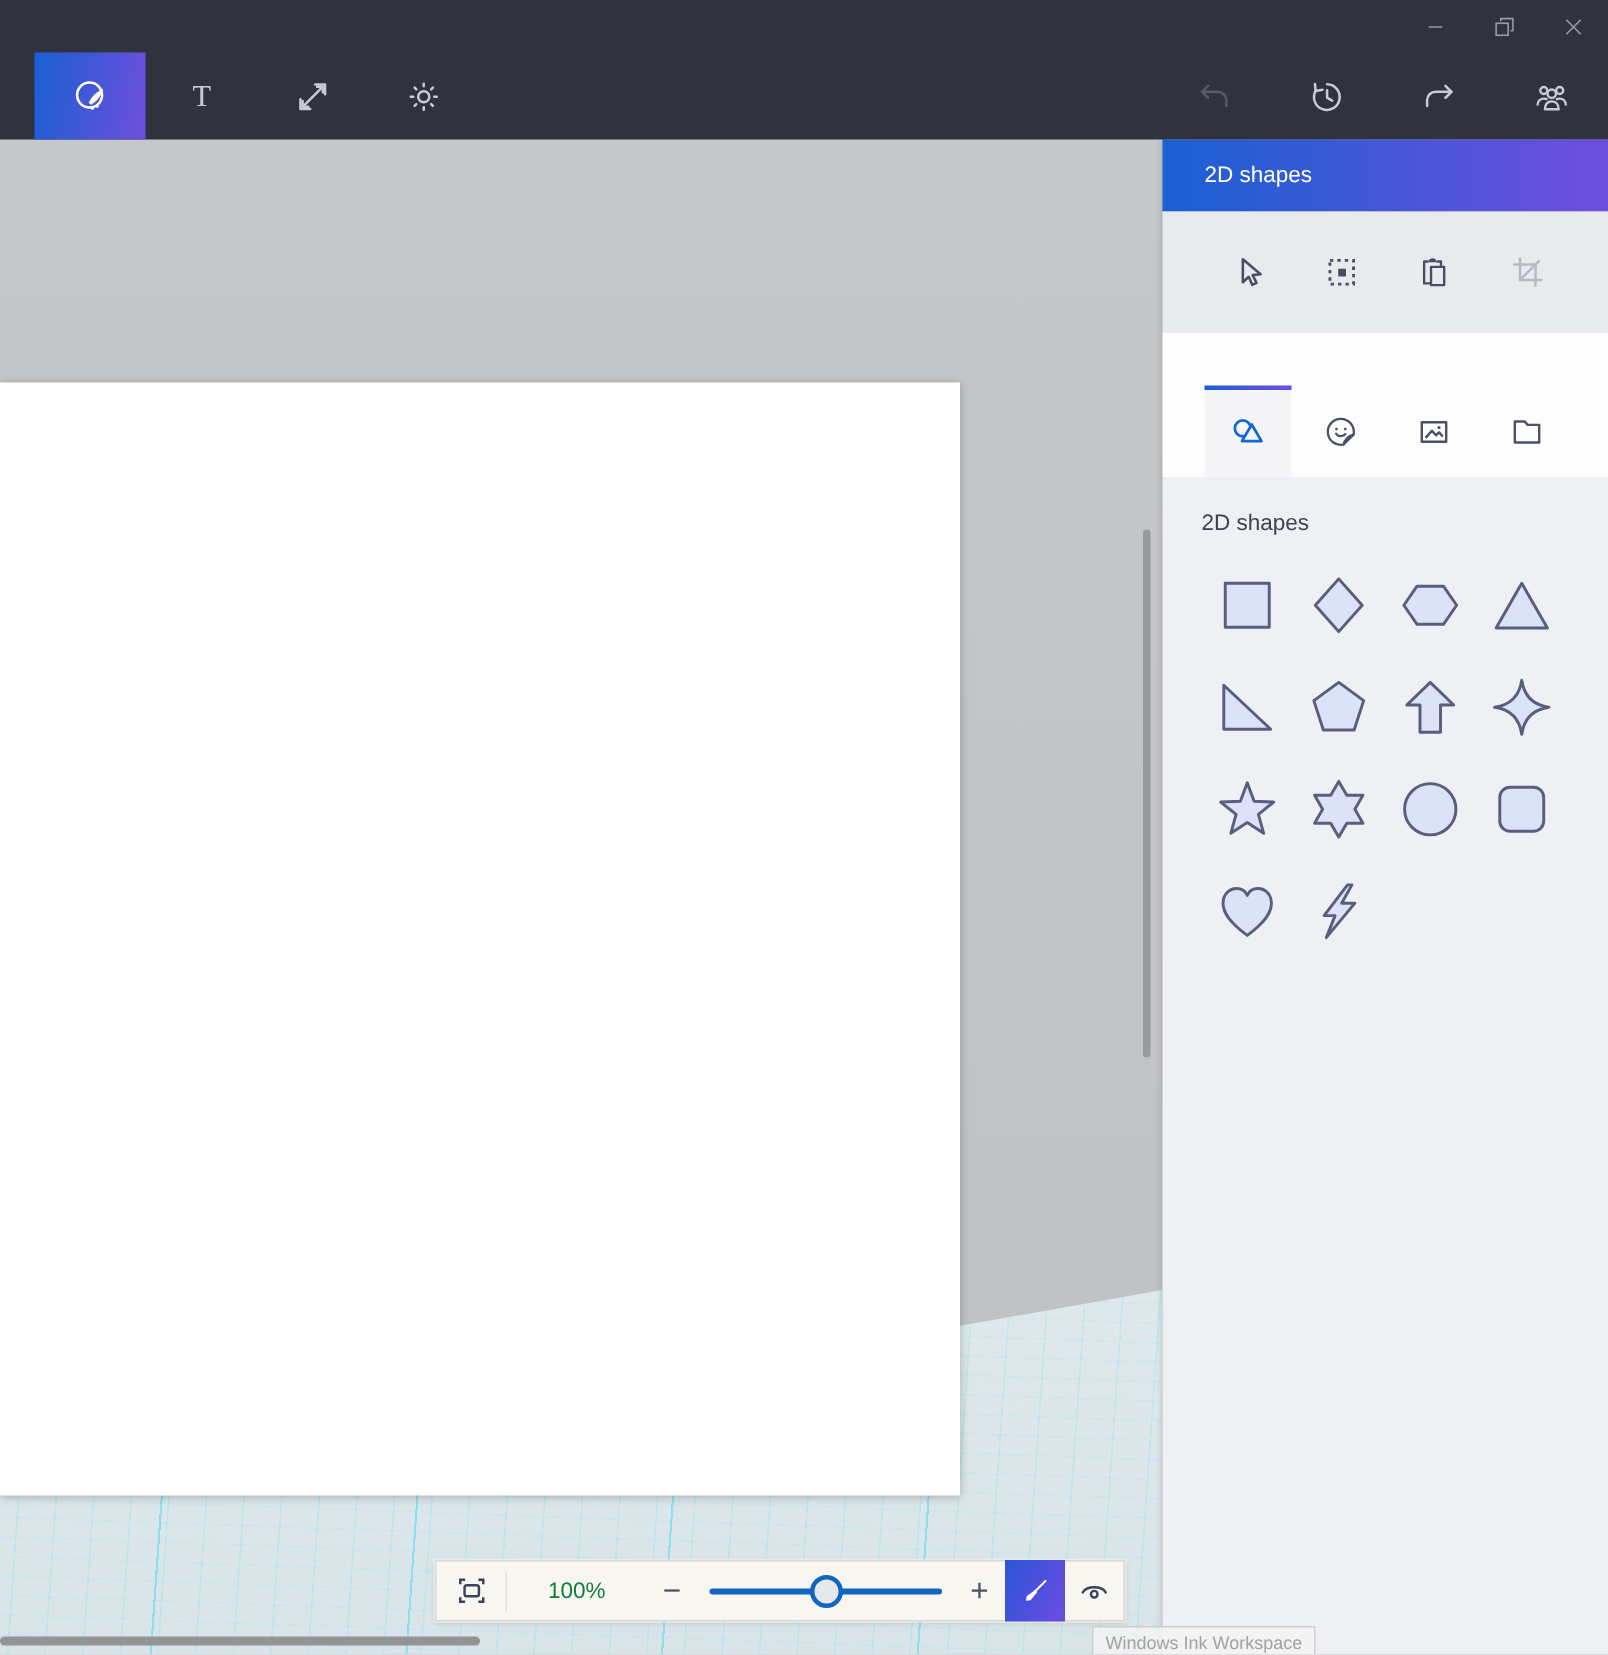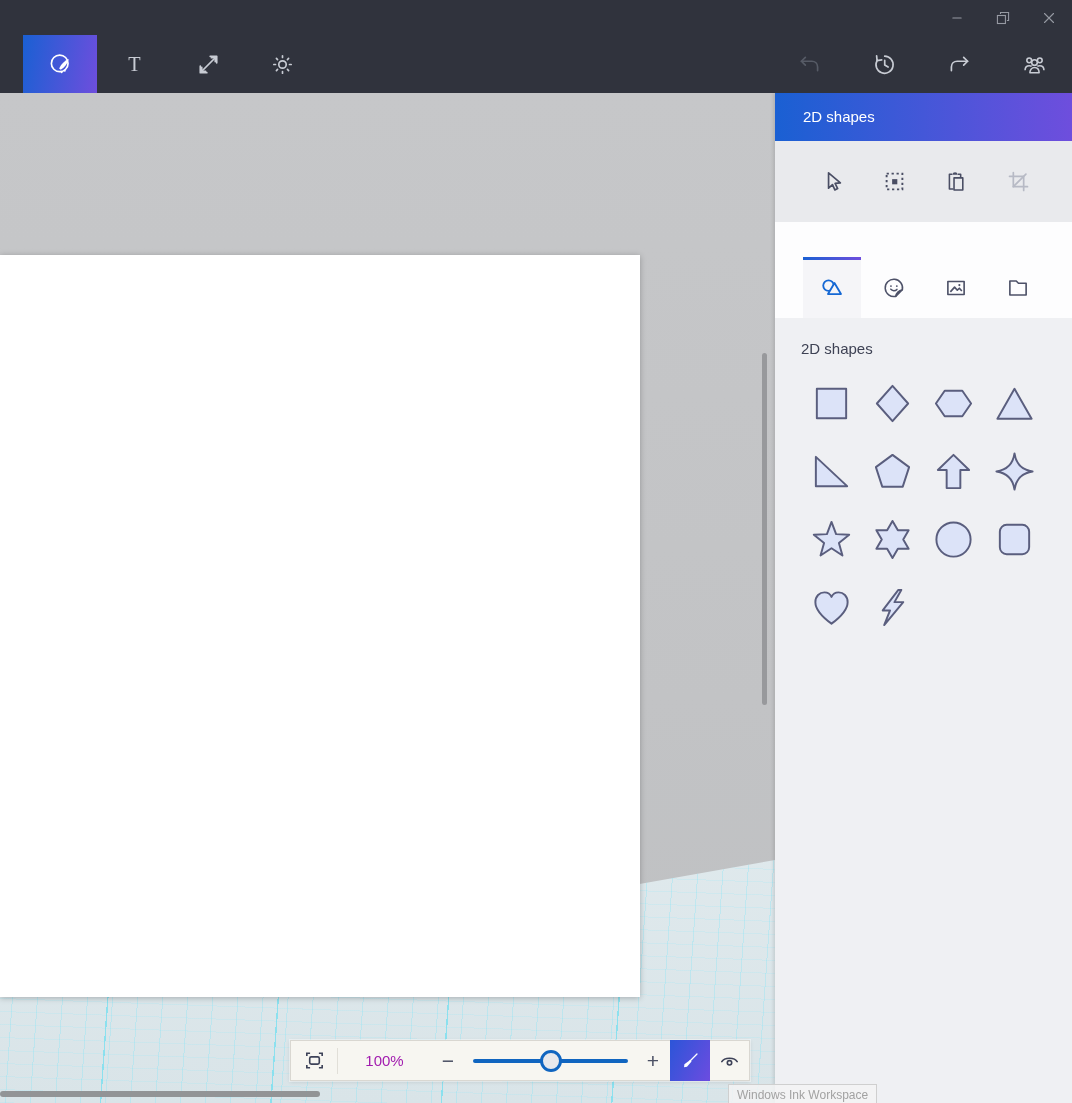--- a/index.html
+++ b/index.html
@@ -37,21 +37,21 @@
     box-shadow:0 1px 6px rgba(0,0,0,.25)}
   .scrollbar-v{position:absolute;left:762px;top:260px;width:5px;height:352px;background:#98999c;border-radius:3px;z-index:2}
   .scrollbar-h{position:absolute;left:0;top:998px;width:320px;height:6px;background:#929496;border-radius:3px;z-index:2}
 
   
   .zoombar{position:absolute;left:290px;top:947px;width:460px;height:41px;z-index:3;
     background:#f7f6f1;border:1px solid #d9d7d1;display:flex;align-items:center;
     box-shadow:0 0 0 1px rgba(255,255,255,.45),0 1px 4px rgba(0,0,0,.12)}
   .zb-btn{width:46px;height:100%;display:flex;align-items:center;justify-content:center;color:#3d4258}
   .zb-sep{width:1px;height:26px;background:#e1dfd8}
-  .zb-value{width:93px;text-align:center;font-size:15px;color:#a21caf}
+  .zb-value{width:93px;text-align:center;font-size:15px;color:#15803d}
   .zb-minus,.zb-plus{width:34px;height:100%;font-size:21px;color:#4b5064;display:flex;align-items:center;justify-content:center}
   .zb-slider{position:relative;flex:1;height:100%;margin:0 4px}
   .zb-track{position:absolute;left:4px;right:4px;top:50%;margin-top:-2px;height:4px;background:var(--slider-blue,#1065c0);border-radius:2px}
   .zb-thumb{position:absolute;top:50%;margin-top:-11px;width:22px;height:22px;border-radius:50%;
     background:#e7e8ec;border:3px solid var(--slider-blue,#1065c0)}
   .zb-brush{width:40px;height:41px;background:linear-gradient(115deg,#2c55d8,#6c4ce0);color:#fff;
     display:flex;align-items:center;justify-content:center;flex:none}
   .zb-eye{width:39px;height:100%;display:flex;align-items:center;justify-content:center;color:#3d4258}
 
   .tooltip{position:absolute;left:728px;top:991px;z-index:20;background:rgba(243,243,243,.85);

